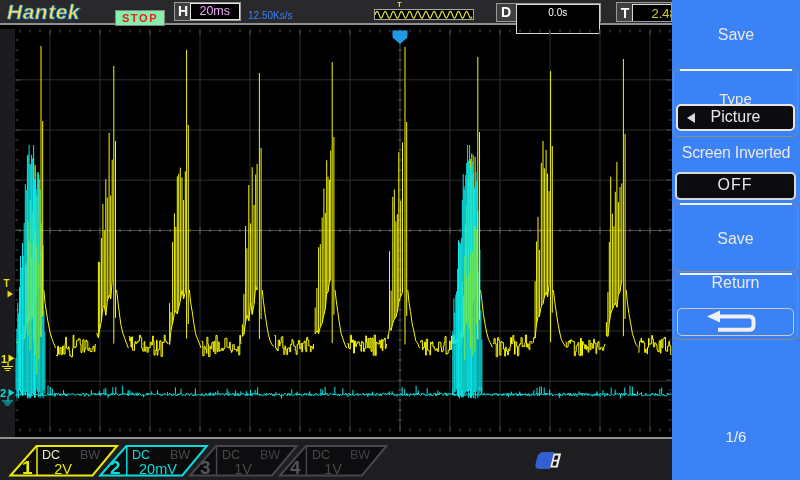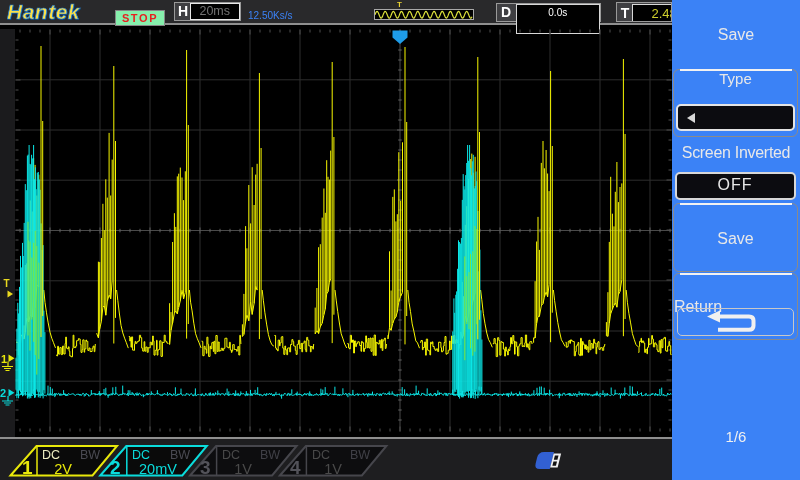--- a/index.html
+++ b/index.html
@@ -17,21 +17,21 @@
   <div class="abs" style="left:0;top:25px;width:672px;height:412px;background:#000;"></div>
   <div class="abs" style="left:0;top:29px;width:15px;height:408px;background:#1b1b1d;"></div>
   <div class="abs" style="left:0;top:437px;width:672px;height:2px;background:#8f8f8f;"></div>
   <div class="abs" style="left:0;top:439px;width:672px;height:41px;background:#1e1e20;"></div>
 
   <div class="abs" style="left:7px;top:0px;font-size:21px;font-weight:bold;font-style:italic;color:#fde047;letter-spacing:0.5px;-webkit-text-stroke:0.7px #2082de;text-shadow:1px 1px 0 #123c66;">Hantek</div>
   <div class="abs" style="left:115px;top:10px;width:50px;height:16px;background:#86efac;border:1px solid #858585;color:#e82020;font-size:11px;font-weight:bold;letter-spacing:1.6px;text-align:center;line-height:14.5px;">STOP</div>
 
   <div class="abs" style="left:174px;top:1.5px;width:67px;height:19.5px;background:#3f3f42;border:1px solid #9a9a9a;"></div>
   <div class="abs" style="left:176px;top:2px;width:14px;height:18px;color:#fff;font-size:14px;font-weight:bold;text-align:center;line-height:18px;">H</div>
-  <div class="abs" style="left:190px;top:2.5px;width:49.5px;height:17.5px;background:#000;border:1px solid #e8e8e8;color:#737373;font-size:12.5px;text-align:center;line-height:15.5px;">20ms</div>
+  <div class="abs" style="left:190px;top:2.5px;width:49.5px;height:17.5px;background:#000;border:1px solid #e8e8e8;color:#f0abfc;font-size:12.5px;text-align:center;line-height:15.5px;">20ms</div>
 
   <div class="abs" style="left:248px;top:9.5px;font-size:10px;color:#3b82f6;">12.50Ks/s</div>
 
   <div class="abs" style="left:397px;top:-0.5px;font-size:8px;font-weight:bold;color:#e8d231;">T</div>
   <div class="abs" style="left:373.5px;top:8.9px;width:100px;height:10.8px;border:1px solid #a8a8a8;background:#000;">
     <svg width="98" height="9.5" viewBox="0 0 98 9.5" style="display:block">
       <path d="M0.0 4.75L0.5 3.47L1.0 2.38L1.5 1.64L2.0 1.35L2.5 1.56L3.0 2.24L3.5 3.29L4.0 4.55L4.5 5.84L5.0 6.97L5.5 7.78L6.0 8.14L6.5 8.00L7.0 7.38L7.5 6.38L8.0 5.14L8.5 3.84L9.0 2.68L9.5 1.82L10.0 1.39L10.5 1.45L11.0 2.00L11.5 2.95L12.0 4.16L12.5 5.47L13.0 6.66L13.5 7.58L14.0 8.08L14.5 8.09L15.0 7.62L15.5 6.72L16.0 5.53L16.5 4.23L17.0 3.00L17.5 2.03L18.0 1.46L18.5 1.38L19.0 1.78L19.5 2.63L20.0 3.78L20.5 5.08L21.0 6.33L21.5 7.34L22.0 7.98L22.5 8.14L23.0 7.81L23.5 7.02L24.0 5.91L24.5 4.62L25.0 3.35L25.5 2.29L26.0 1.59L26.5 1.35L27.0 1.61L27.5 2.33L28.0 3.41L28.5 4.68L29.0 5.97L29.5 7.07L30.0 7.84L30.5 8.15L31.0 7.96L31.5 7.30L32.0 6.27L32.5 5.01L33.0 3.72L33.5 2.58L34.0 1.75L34.5 1.37L35.0 1.48L35.5 2.07L36.0 3.06L36.5 4.29L37.0 5.59L37.5 6.77L38.0 7.65L38.5 8.10L39.0 8.07L39.5 7.54L40.0 6.61L40.5 5.40L41.0 4.10L41.5 2.89L42.0 1.96L42.5 1.43L43.0 1.40L43.5 1.85L44.0 2.73L44.5 3.91L45.0 5.21L45.5 6.44L46.0 7.43L46.5 8.02L47.0 8.13L47.5 7.75L48.0 6.92L48.5 5.78L49.0 4.49L49.5 3.23L50.0 2.20L50.5 1.54L51.0 1.35L51.5 1.66L52.0 2.43L52.5 3.53L53.0 4.82L53.5 6.09L54.0 7.17L54.5 7.89L55.0 8.15L55.5 7.91L56.0 7.21L56.5 6.15L57.0 4.88L57.5 3.59L58.0 2.48L58.5 1.69L59.0 1.36L59.5 1.52L60.0 2.16L60.5 3.17L61.0 4.42L61.5 5.72L62.0 6.87L62.5 7.72L63.0 8.12L63.5 8.04L64.0 7.47L64.5 6.50L65.0 5.27L65.5 3.97L66.0 2.78L66.5 1.88L67.0 1.41L67.5 1.42L68.0 1.92L68.5 2.84L69.0 4.03L69.5 5.34L70.0 6.55L70.5 7.50L71.0 8.05L71.5 8.11L72.0 7.68L72.5 6.82L73.0 5.66L73.5 4.36L74.0 3.12L74.5 2.12L75.0 1.50L75.5 1.36L76.0 1.72L76.5 2.53L77.0 3.66L77.5 4.95L78.0 6.21L78.5 7.26L79.0 7.94L79.5 8.15L80.0 7.86L80.5 7.12L81.0 6.03L81.5 4.75L82.0 3.47L82.5 2.38L83.0 1.64L83.5 1.35L84.0 1.56L84.5 2.24L85.0 3.29L85.5 4.55L86.0 5.84L86.5 6.97L87.0 7.78L87.5 8.14L88.0 8.00L88.5 7.38L89.0 6.38L89.5 5.14L90.0 3.84L90.5 2.68L91.0 1.82L91.5 1.39L92.0 1.45L92.5 2.00L93.0 2.95L93.5 4.16L94.0 5.47L94.5 6.66L95.0 7.58L95.5 8.08L96.0 8.09L96.5 7.62L97.0 6.72" stroke="#dde23c" stroke-width="1.2" fill="none"></path>
     </svg>
   </div>
 
@@ -125,39 +125,40 @@
       <rect x="17.8" y="3.6" width="3.6" height="4.2" fill="#111"></rect>
       <rect x="17.8" y="9.6" width="3.6" height="4.2" fill="#111"></rect>
     </g>
   </svg>
 
   <div class="abs" style="left:672px;top:0;width:128px;height:480px;background:#3b82f6;color:#e8e8e8;">
     <div class="abs" style="left:0;top:26px;width:128px;text-align:center;font-size:16px;">Save</div>
 
     <div class="abs" style="left:1px;top:68.5px;width:125px;height:68px;border:1px solid #8a8a8a;border-radius:6px;">
       <div class="abs" style="left:6px;top:-0.5px;width:112px;height:2px;background:#f2f2f2;"></div>
-      <div class="abs" style="left:0;top:0;width:123px;text-align:center;font-size:15px;">Type</div>
+      <div class="abs" style="left:0;top:20px;width:123px;text-align:center;font-size:15px;">Type</div>
       <div class="abs" style="left:2px;top:34px;width:119px;height:27px;border:2px solid #e4e4e4;border-radius:5px;background:#0c0c10;">
         <div class="abs" style="left:9px;top:7.5px;width:0;height:0;border-top:5px solid transparent;border-bottom:5px solid transparent;border-right:8px solid #d8d8d8;"></div>
+        <div class="abs" style="left:0;top:2.5px;width:115px;text-align:center;font-size:16px;">Picture</div>
       </div>
     </div>
 
     <div class="abs" style="left:0;top:144px;width:128px;text-align:center;font-size:16px;letter-spacing:-0.3px;">Screen Inverted</div>
     <div class="abs" style="left:2.5px;top:171.5px;width:121px;height:28px;border:2px solid #d8d8d8;border-radius:5px;background:#0c0c10;">
       <div class="abs" style="left:0;top:2px;width:117px;text-align:center;font-size:16px;letter-spacing:1px;">OFF</div>
     </div>
 
     <div class="abs" style="left:1px;top:202.5px;width:125px;height:69px;border:1px solid #8a8a8a;border-radius:6px;">
       <div class="abs" style="left:6px;top:-0.5px;width:112px;height:2px;background:#f2f2f2;"></div>
       <div class="abs" style="left:0;top:26px;width:123px;text-align:center;font-size:16px;">Save</div>
     </div>
 
     <div class="abs" style="left:1px;top:272.5px;width:125px;height:67px;border:1px solid #8a8a8a;border-radius:6px;">
       <div class="abs" style="left:6px;top:-0.5px;width:112px;height:2px;background:#f2f2f2;"></div>
-      <div class="abs" style="left:0;top:24px;width:123px;font-size:16px;">Return</div>
+      <div class="abs" style="left:0;top:0;width:123px;text-align:center;font-size:16px;">Return</div>
       <div class="abs" style="left:3px;top:34px;width:117px;height:28px;border:1.5px solid #c8c8c8;border-radius:5px;">
         <svg width="114" height="25" viewBox="0 0 114 25" style="display:block">
           <path d="M42 7.5 H71 Q75.5 7.5 75.5 11.5 V16.8 Q75.5 20.8 71 20.8 H40" stroke="#f0f0f0" stroke-width="4" fill="none"></path>
           <polygon points="42,1.6 42,13.4 29,7.5" fill="#f0f0f0"></polygon>
         </svg>
       </div>
     </div>
 
     <div class="abs" style="left:0;top:428px;width:128px;text-align:center;font-size:15px;color:#f0f0f0;">1/6</div>
   </div>

